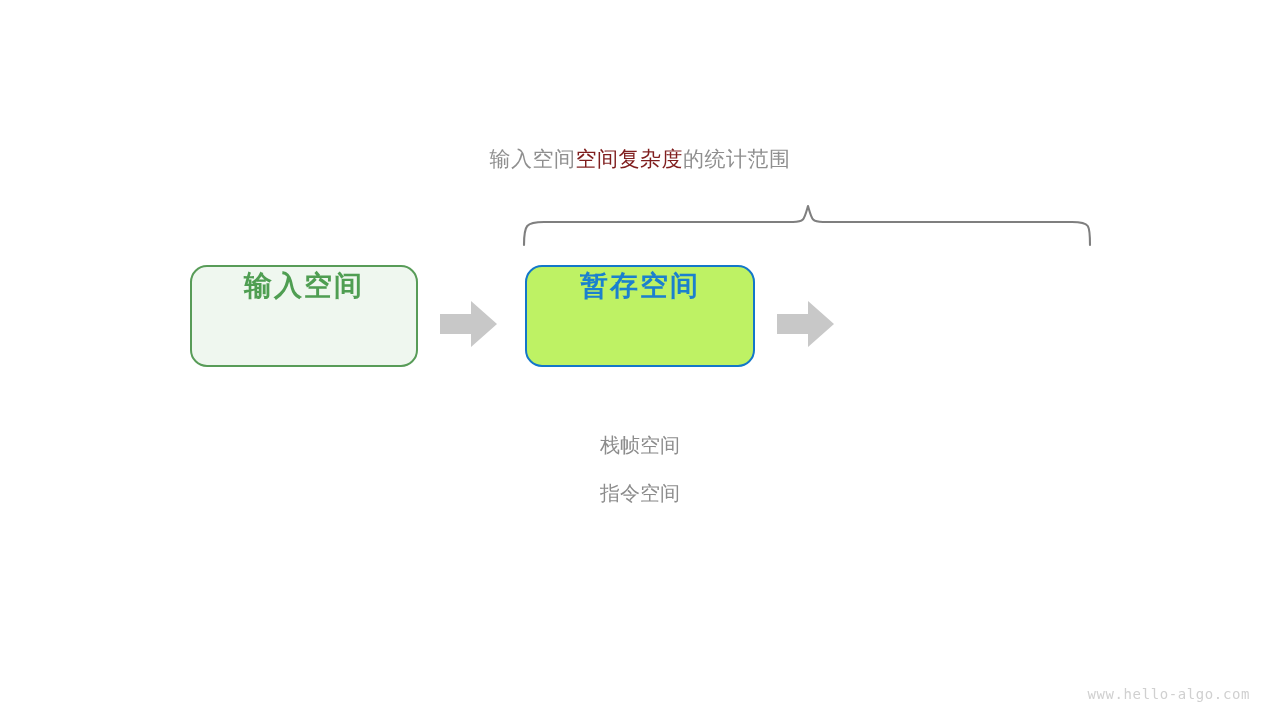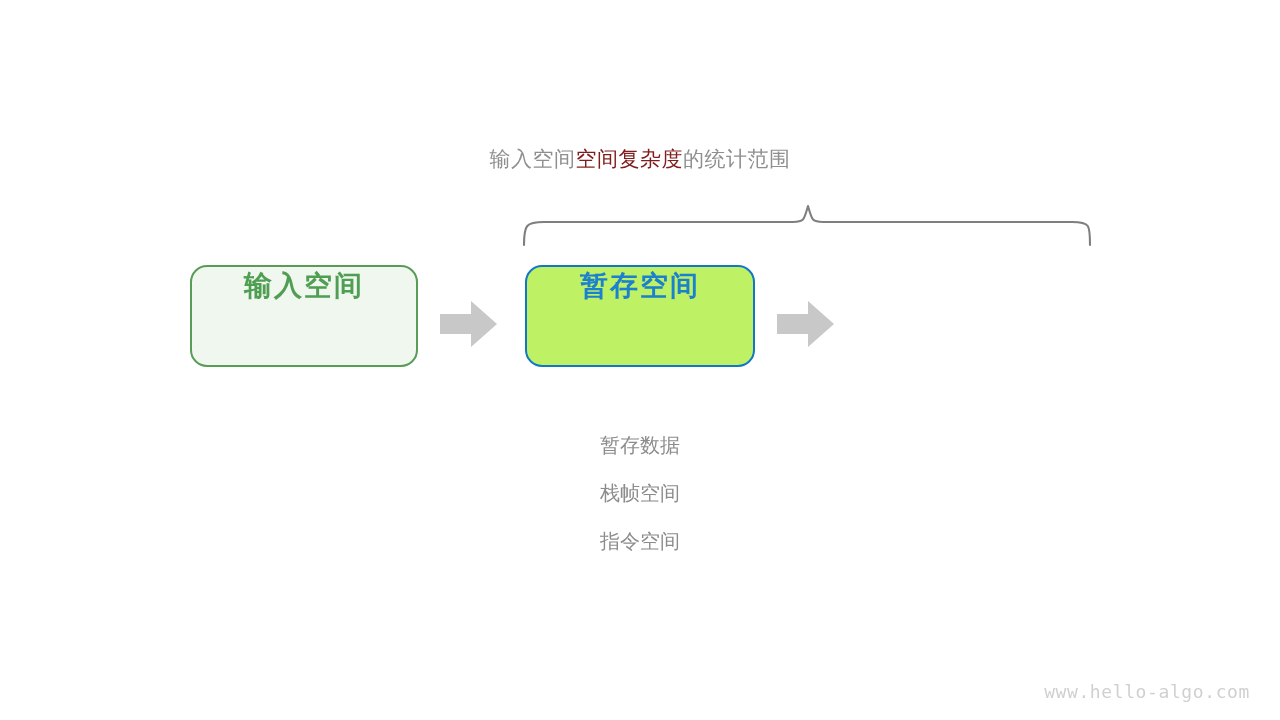--- a/index.html
+++ b/index.html
@@ -115,21 +115,21 @@
   .cap-input  { left: 190px; width: 228px; }
   .cap-temp   { left: 525px; width: 230px; }
   .cap-output { left: 861px; width: 229px; }
 
   
   .watermark {
     position: absolute;
     right: 30px;
     bottom: 18px;
     font-family: "DejaVu Sans Mono", "Liberation Mono", monospace;
-    font-size: 18px;
+    font-size: 14px;
     color: #d0d0d0;
     letter-spacing: 0.6px;
   }
 </style>
 </head>
 <body>
 
 <div class="stage">
 
   <div class="scope-caption">
@@ -164,21 +164,20 @@
 
   <div class="arrow arrow-2">
     <svg width="58" height="48" viewBox="0 0 58 48" xmlns="http://www.w3.org/2000/svg">
       <path d="M 0 14 L 31 14 L 31 1 L 57 24 L 31 47 L 31 34 L 0 34 Z" fill="#c8c8c8"></path>
     </svg>
   </div>
 
 
 
   <div class="caption-col cap-temp">
-    <div class="cap-line">暂存数据</div>
     <div class="cap-line">栈帧空间</div>
     <div class="cap-line">指令空间</div>
   </div>
 
 
   <div class="watermark">www.hello-algo.com</div>
 
 </div>
 
 </body></html>

